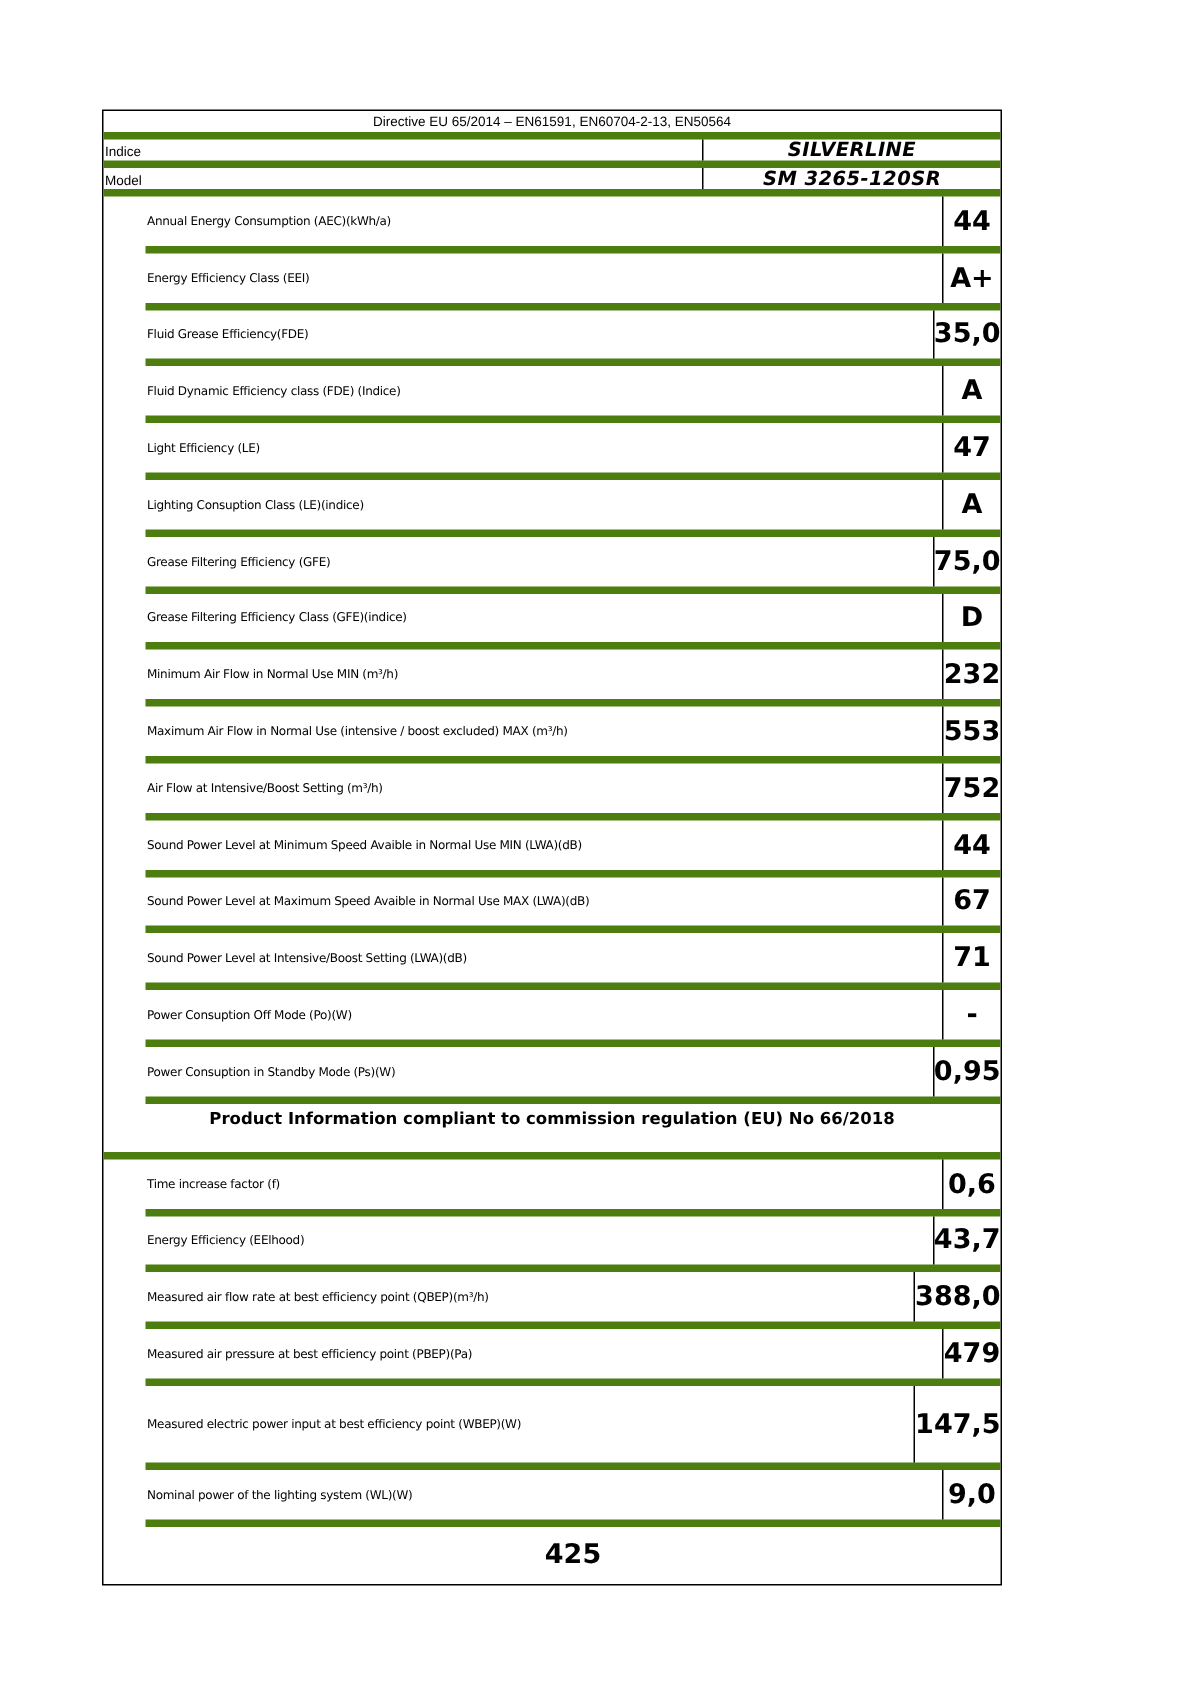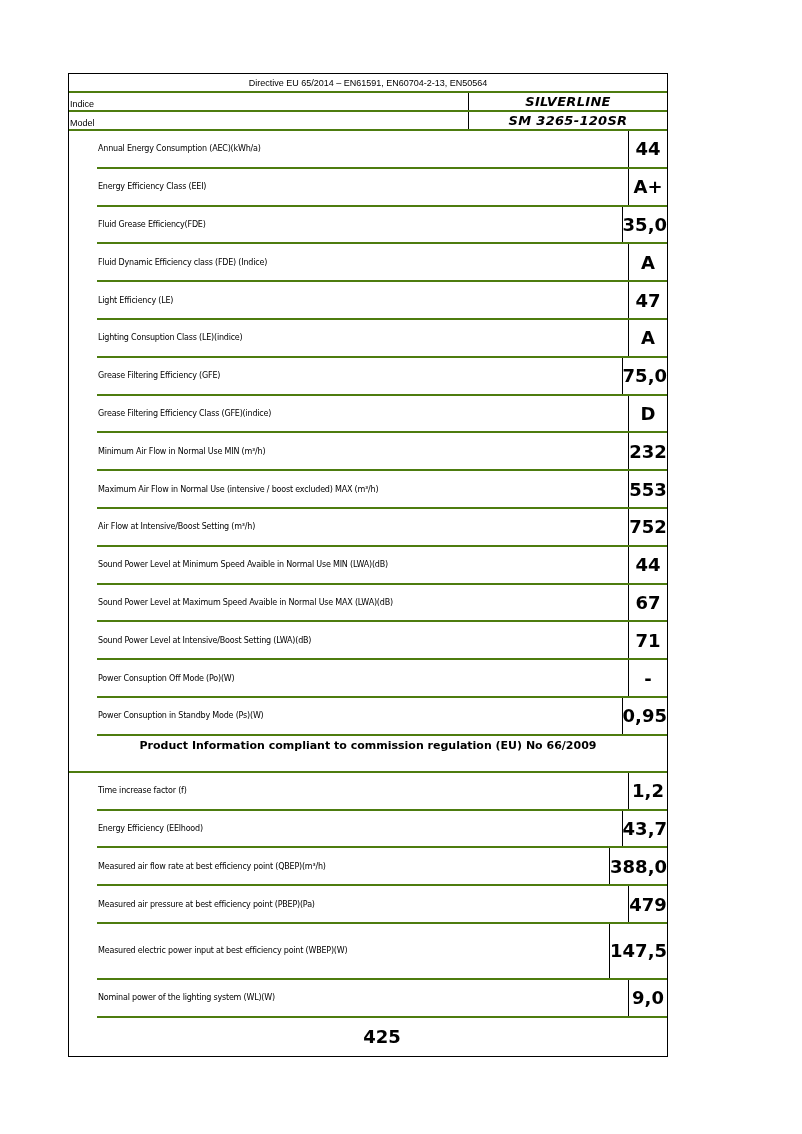--- a/index.html
+++ b/index.html
@@ -1,18 +1,18 @@
 <!DOCTYPE html>
 <html><head>
   <meta charset="utf-8">
   <style>
     html, body { margin: 0; padding: 0; background: #ffffff; }
     body { width: 802px; height: 1134px; position: relative; font-family: "Liberation Sans", sans-serif; color: #000; }
     .sheet { position: absolute; left: 68px; top: 73px; width: 600px; border: 1px solid #000; box-sizing: border-box; }
-    .row { display: flex; border-bottom: 2px solid #4d7c0f; box-sizing: border-box; }
+    .row { display: flex; border-bottom: 5px solid #4d7c0f; box-sizing: border-box; }
     .row:last-child { border-bottom: none; }
     .directive { height: 19px; justify-content: center; align-items: center; font-size: 9px; font-family: "Liberation Sans", sans-serif; }
     .hdr { height: 19px; }
     .hdr .lbl { width: 400px; border-right: 1px solid #000; font-size: 9px; display: flex; align-items: flex-end; padding-left: 1px; padding-bottom: 1px; box-sizing: border-box; }
     .hdr .val { flex: 1; display: flex; justify-content: center; align-items: center; font-family: "DejaVu Sans", sans-serif; font-weight: bold; font-style: italic; font-size: 13px; letter-spacing: 0.3px; }
     .data { height: 37.8px; margin-left: 28px; }
     .data.tall { height: 56px; }
     .data .lbl { width: 532px; border-right: 1px solid #000; font-size: 8px; font-family: "DejaVu Sans", sans-serif; display: flex; align-items: center; padding-left: 1px; box-sizing: border-box; letter-spacing: -0.2px; }
     .data .val { flex: 1; display: flex; justify-content: center; align-items: center; font-family: "DejaVu Sans", sans-serif; font-weight: bold; font-size: 18px; }
     .section { height: 37px; justify-content: center; align-items: flex-start; padding-top: 3px; box-sizing: border-box; font-family: "DejaVu Sans", sans-serif; font-weight: bold; font-size: 11px; }
@@ -92,26 +92,26 @@
   <div class="row data">
       <div class="lbl">Power Consuption Off Mode  (Po)(W)</div>
       <div class="val">-</div>
     </div>
   <div class="row data">
       <div class="lbl">Power Consuption in Standby Mode (Ps)(W)</div>
       <div class="val">0,95</div>
     </div>
 
   <div class="row section">
-    <span>Product Information compliant to commission regulation (EU) No 66/2009</span>
+    <span>Product Information compliant to commission regulation (EU) No 66/2018</span>
   </div>
 
   <div class="row data">
       <div class="lbl">Time increase factor (f)</div>
-      <div class="val">1,2</div>
+      <div class="val">0,6</div>
     </div>
   <div class="row data">
       <div class="lbl">Energy Efficiency (EElhood)</div>
       <div class="val">43,7</div>
     </div>
   <div class="row data">
       <div class="lbl">Measured air flow rate at best efficiency point (QBEP)(m³/h)</div>
       <div class="val">388,0</div>
     </div>
   <div class="row data">

